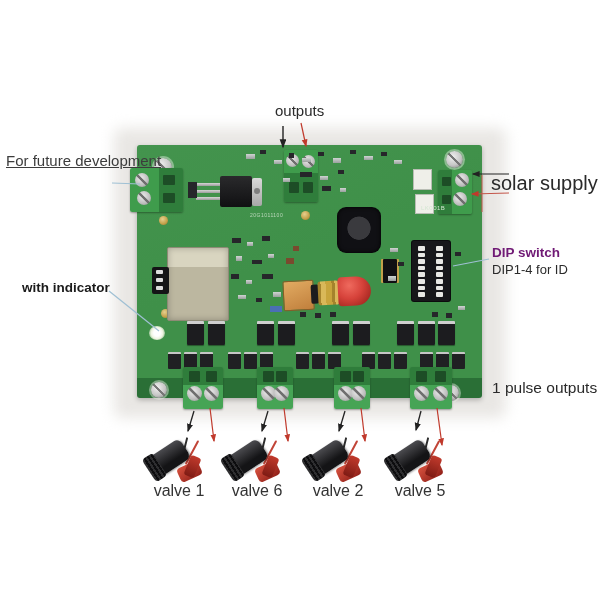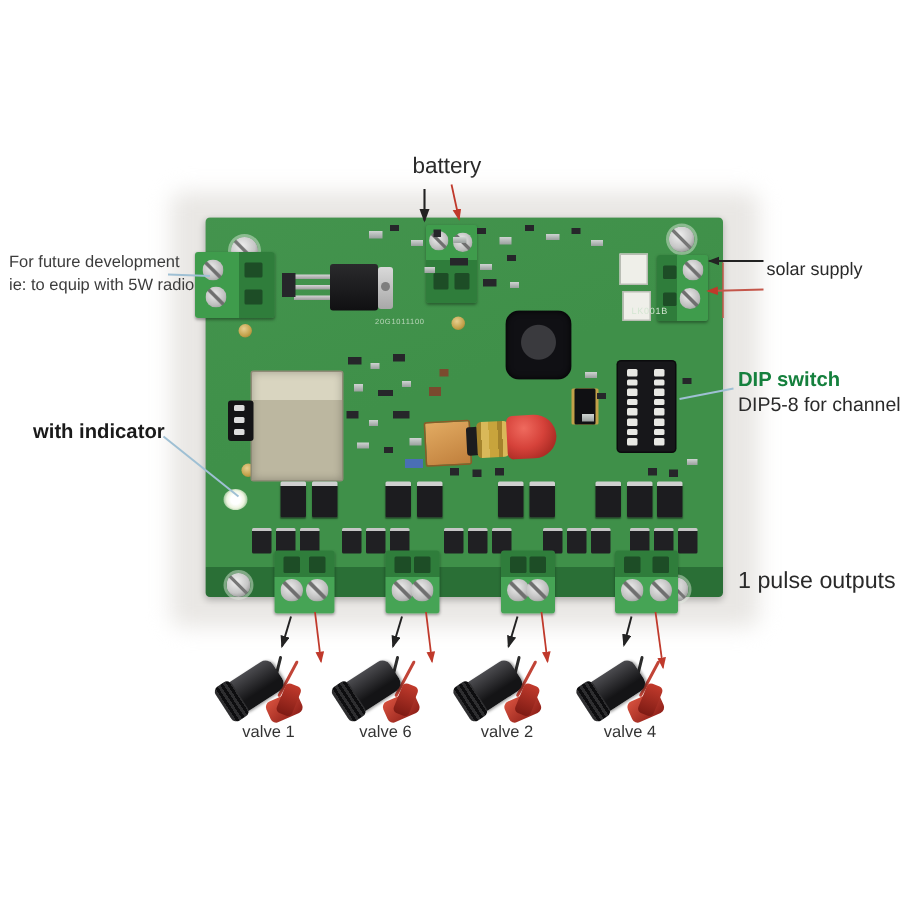--- a/index.html
+++ b/index.html
@@ -63,27 +63,27 @@
   .v-red1{position:absolute;left:28px;top:27px;width:23px;height:15px;border-radius:4px;
     background:linear-gradient(160deg,#d8523f,#8f1f18);transform:rotate(-24deg);}
   .v-red2{position:absolute;left:37px;top:19px;width:11px;height:21px;border-radius:3px;
     background:linear-gradient(180deg,#c13a2c,#7e1b14);transform:rotate(22deg);}
   .v-wire{position:absolute;width:2px;border-radius:2px;}
   .v-wire-b{left:33px;top:0px;height:27px;background:#2c2c2c;transform:rotate(14deg);}
   .v-wire-r{left:41px;top:2px;height:27px;background:#c14437;transform:rotate(28deg);}
   
   .lbl{position:absolute;z-index:6;white-space:nowrap;}
   #lbl-battery{left:275px;top:102px;font-size:15px;}
-  #lbl-future{left:6px;top:168px;font-size:11px;line-height:15px;color:#3c3c3c;}
-  #lbl-solar{left:511px;top:172px;font-size:12px;}
+  #lbl-future{left:6px;top:153px;font-size:15px;line-height:15px;color:#3c3c3c;text-decoration:underline;}
+  #lbl-solar{left:491px;top:172px;font-size:20px;}
   #lbl-dip{left:492px;top:244px;font-size:13px;line-height:17px;}
-  #lbl-dip .b{font-weight:bold;font-size:13.5px;color:#15803d;}
+  #lbl-dip .b{font-weight:bold;font-size:13.5px;color:#701a75;}
   #lbl-power{left:22px;top:280px;font-size:13.5px;font-weight:bold;color:#1a1a1a;}
   #lbl-pulse{left:492px;top:379px;font-size:15.5px;}
-  .vlabel{position:absolute;top:482px;width:58px;text-align:center;font-size:11px;z-index:6;color:#333;}
+  .vlabel{position:absolute;top:482px;width:58px;text-align:center;font-size:16px;z-index:6;color:#333;}
   #overlay{position:absolute;left:0;top:0;z-index:5;pointer-events:none;}
 </style>
 </head>
 <body>
 
 <div id="surface" class="abs"></div>
 <div id="board" class="abs"></div>
 <div id="components">
     <div class="abs screw" style="left: 154px; top: 158px; width: 18px; height: 18px;"></div>
     <div class="abs screw" style="left: 446px; top: 151px; width: 17px; height: 17px;"></div>
@@ -239,40 +239,39 @@
       <div class="tscrew" style="left:17px;top:19px;width:15px;height:15px"></div>
     </div>
     <div class="abs term" style="left: 410px; top: 367px; width: 42px; height: 42px; background: linear-gradient(rgb(47, 125, 59) 0px, rgb(47, 125, 59) 42%, rgb(70, 164, 85) 42%);">
       <div class="slot" style="left:6px;top:4px;width:11px;height:11px"></div>
       <div class="slot" style="left:25px;top:4px;width:11px;height:11px"></div>
       <div class="tscrew" style="left:4px;top:19px;width:15px;height:15px"></div>
       <div class="tscrew" style="left:23px;top:19px;width:15px;height:15px"></div>
     </div>
   </div>
 
-<div class="lbl" id="lbl-battery">battery</div>
+<div class="lbl" id="lbl-battery">outputs</div>
 <div class="lbl" id="lbl-future">
   <div>For future development</div>
-  <div>ie: to equip with 5W radio</div>
 </div>
 <div class="lbl" id="lbl-solar">solar supply</div>
 <div class="lbl" id="lbl-dip">
   <div class="b">DIP switch</div>
-  <div>DIP5-8 for channel</div>
+  <div>DIP1-4 for ID</div>
 </div>
 <div class="lbl" id="lbl-power">with indicator</div>
 <div class="lbl" id="lbl-pulse">1 pulse outputs</div>
 
 <div class="abs pcbtext" style="left:421px;top:205px;">LK001B</div>
 <div class="abs pcbtext" style="left:250px;top:212px;font-size:5px;opacity:.8;">20G1011100</div>
 
 <div class="vlabel" style="left:150px;">valve 1</div>
 <div class="vlabel" style="left:228px;">valve 6</div>
 <div class="vlabel" style="left:309px;">valve 2</div>
-<div class="vlabel" style="left:391px;">valve 4</div>
+<div class="vlabel" style="left:391px;">valve 5</div>
 
 <svg id="overlay" width="600" height="600">
   <defs>
     <marker id="ab" markerWidth="7" markerHeight="6" refX="5.5" refY="2.4" orient="auto">
       <path d="M0,0L6.5,2.4L0,4.8z" fill="#222"></path>
     </marker>
     <marker id="ar" markerWidth="7" markerHeight="6" refX="5.5" refY="2.4" orient="auto">
       <path d="M0,0L6.5,2.4L0,4.8z" fill="#c0392b"></path>
     </marker>
   </defs>

